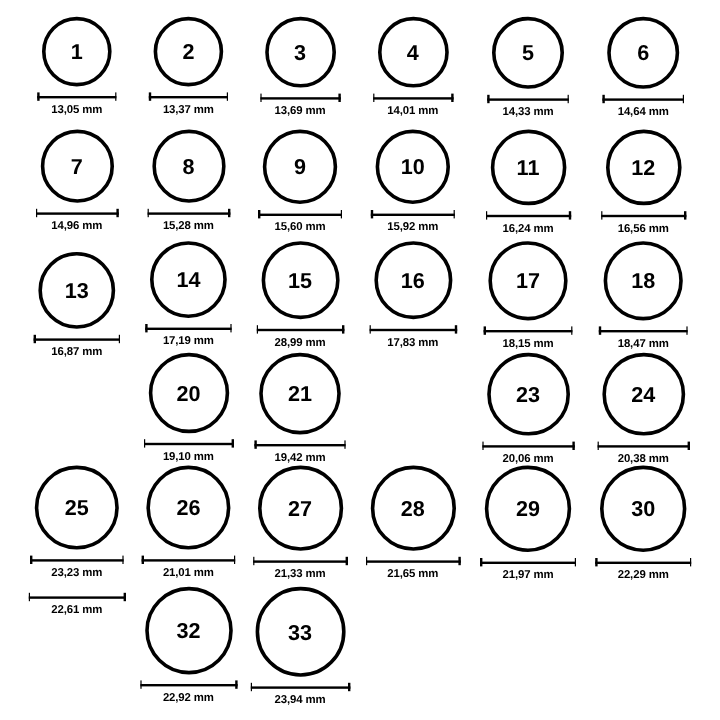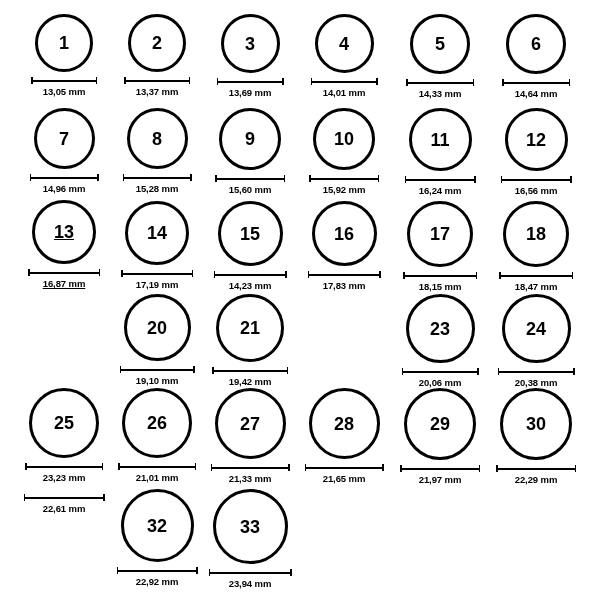--- a/index.html
+++ b/index.html
@@ -196,21 +196,21 @@
       <div class="ring-circle" style="width: 63px; height: 63px; font-size: 18px;">
         <span>12</span>
       </div>
       <div class="dim" style="width: 71px;">
         <div class="dim-line"></div>
         <div class="dim-cap left"></div>
         <div class="dim-cap right"></div>
       </div>
       <div class="dim-label">16,56 mm</div>
     </div>
-    <div class="ring-cell" style="left: 19px; top: 200px; width: 90px; text-decoration: underline;">
+    <div class="ring-cell" style="left: 19px; top: 210px; width: 90px;">
       <div class="ring-circle" style="width: 64px; height: 64px; font-size: 18px;">
         <span>13</span>
       </div>
       <div class="dim" style="width: 72px;">
         <div class="dim-line"></div>
         <div class="dim-cap left"></div>
         <div class="dim-cap right"></div>
       </div>
       <div class="dim-label">16,87 mm</div>
     </div>
@@ -227,21 +227,21 @@
     </div>
     <div class="ring-cell" style="left: 205px; top: 201px; width: 90px;">
       <div class="ring-circle" style="width: 65px; height: 65px; font-size: 18px;">
         <span>15</span>
       </div>
       <div class="dim" style="width: 73px;">
         <div class="dim-line"></div>
         <div class="dim-cap left"></div>
         <div class="dim-cap right"></div>
       </div>
-      <div class="dim-label">14,23 mm</div>
+      <div class="dim-label">28,99 mm</div>
     </div>
     <div class="ring-cell" style="left: 299px; top: 201px; width: 90px;">
       <div class="ring-circle" style="width: 65px; height: 65px; font-size: 18px;">
         <span>16</span>
       </div>
       <div class="dim" style="width: 73px;">
         <div class="dim-line"></div>
         <div class="dim-cap left"></div>
         <div class="dim-cap right"></div>
       </div>

